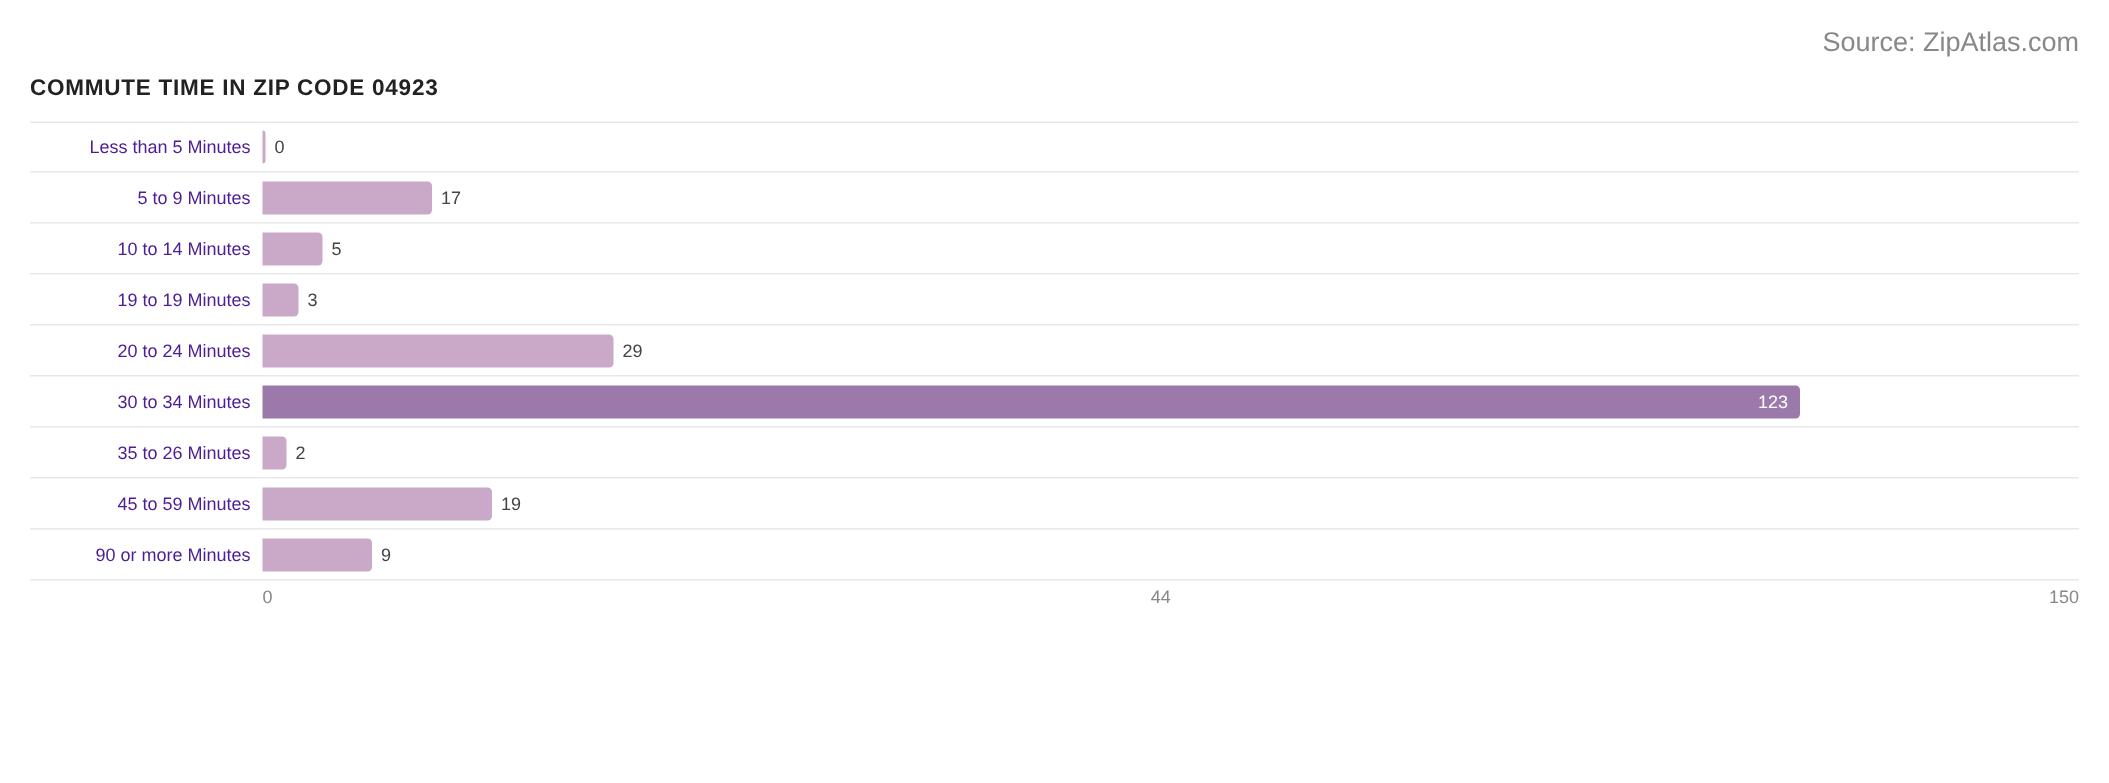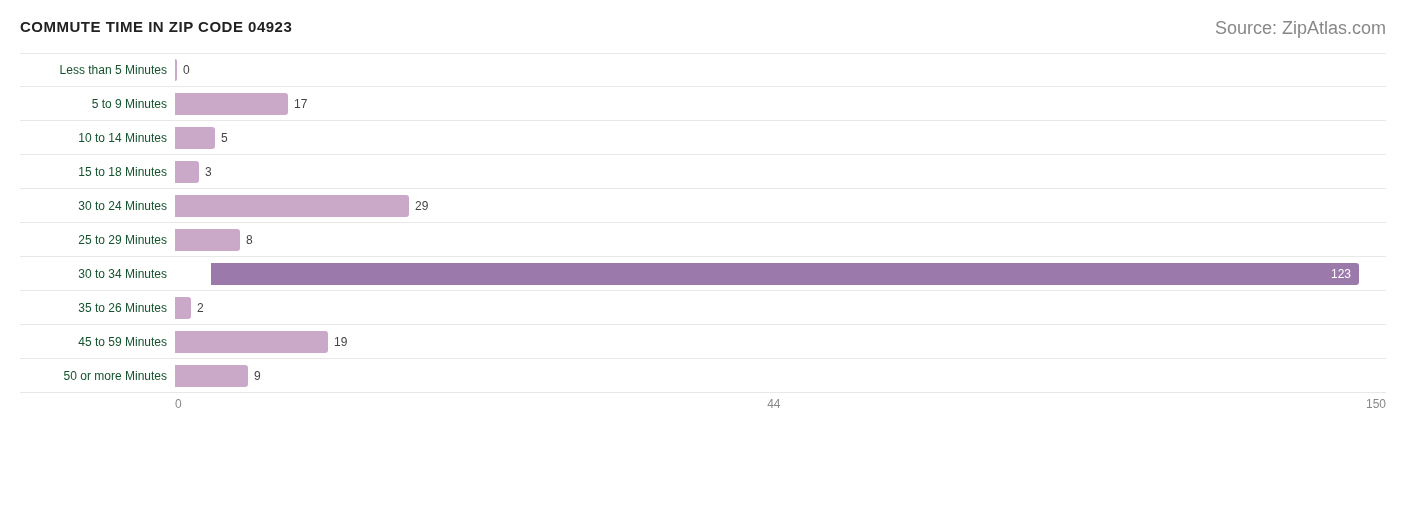--- a/index.html
+++ b/index.html
@@ -21,40 +21,41 @@
       justify-content: space-between;
       align-items: flex-start;
       margin-bottom: 14px;
     }
     .chart-title {
       font-size: 15px;
       font-weight: bold;
       color: #222;
       letter-spacing: 0.5px;
       text-transform: uppercase;
+      margin-top: 32px;
     }
     .chart-source {
       font-size: 18px;
       color: #888;
     }
     .bar-row {
       display: flex;
       align-items: center;
       height: 34px;
       border-bottom: 1px solid #e8e8e8;
       position: relative;
     }
     .bar-row:first-child {
       border-top: 1px solid #e8e8e8;
     }
     .bar-label {
       width: 155px;
       min-width: 155px;
       font-size: 12px;
-      color: #14532d;
+      color: #4c1d95;
       text-align: right;
       padding-right: 8px;
       white-space: nowrap;
     }
     .bar-track {
       flex: 1;
       height: 100%;
       position: relative;
       display: flex;
       align-items: center;
@@ -129,64 +130,57 @@
         </div>
       </div>
       <div class="bar-row">
         <div class="bar-label">10 to 14 Minutes</div>
         <div class="bar-track">
           <div class="bar-fill normal" style="width: 40px;"></div>
           <span class="bar-value">5</span>
         </div>
       </div>
       <div class="bar-row">
-        <div class="bar-label">15 to 18 Minutes</div>
+        <div class="bar-label">19 to 19 Minutes</div>
         <div class="bar-track">
           <div class="bar-fill normal" style="width: 24px;"></div>
           <span class="bar-value">3</span>
         </div>
       </div>
       <div class="bar-row">
-        <div class="bar-label">30 to 24 Minutes</div>
+        <div class="bar-label">20 to 24 Minutes</div>
         <div class="bar-track">
           <div class="bar-fill normal" style="width: 234px;"></div>
           <span class="bar-value">29</span>
         </div>
       </div>
       <div class="bar-row">
-        <div class="bar-label">25 to 29 Minutes</div>
-        <div class="bar-track">
-          <div class="bar-fill normal" style="width: 65px;"></div>
-          <span class="bar-value">8</span>
-        </div>
-      </div>
-      <div class="bar-row">
         <div class="bar-label">30 to 34 Minutes</div>
         <div class="bar-track">
-          <div class="bar-fill highlight" style="width: 1148px; margin-left: 36px;">
+          <div class="bar-fill highlight" style="width: 1025px;">
             <span class="bar-value inside">123</span>
           </div>
         </div>
       </div>
       <div class="bar-row">
         <div class="bar-label">35 to 26 Minutes</div>
         <div class="bar-track">
           <div class="bar-fill normal" style="width: 16px;"></div>
           <span class="bar-value">2</span>
         </div>
       </div>
       <div class="bar-row">
         <div class="bar-label">45 to 59 Minutes</div>
         <div class="bar-track">
           <div class="bar-fill normal" style="width: 153px;"></div>
           <span class="bar-value">19</span>
         </div>
       </div>
       <div class="bar-row">
-        <div class="bar-label">50 or more Minutes</div>
+        <div class="bar-label">90 or more Minutes</div>
         <div class="bar-track">
           <div class="bar-fill normal" style="width: 73px;"></div>
           <span class="bar-value">9</span>
         </div>
       </div>
     </div>
   <div class="x-axis" id="x-axis">
     <div class="x-axis-labels" id="x-axis-labels">
     <span class="x-axis-label">0</span>
         <span class="x-axis-label">44</span>

